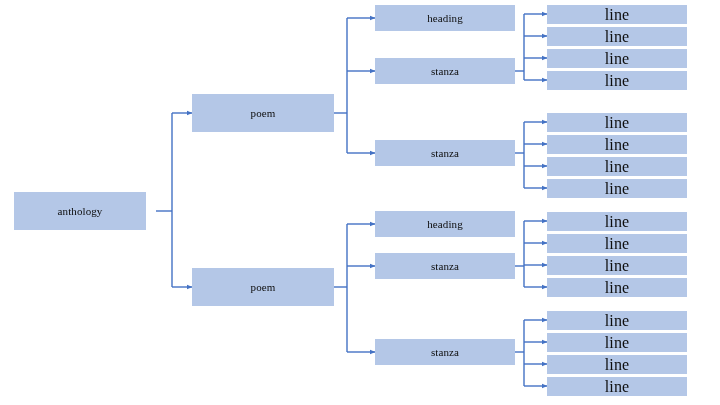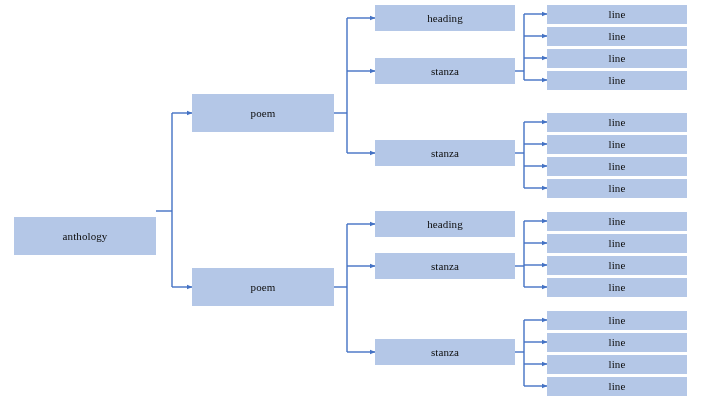--- a/index.html
+++ b/index.html
@@ -30,21 +30,21 @@
     display: flex;
     align-items: center;
     justify-content: center;
     box-sizing: border-box;
     font-size: 11px;
     line-height: 1;
     letter-spacing: 0.1px;
     white-space: nowrap;
   }
   .node.line-node {
-    font-size: 11px;
+    font-size: 16px;
   }
 </style>
 </head>
 <body>
 
 <div id="diagram">
   <svg id="connectors" viewBox="0 0 720 405" width="720" height="405" xmlns="http://www.w3.org/2000/svg">
     <defs>
       <marker id="arrowhead" markerWidth="6" markerHeight="6" refX="5.2" refY="3" orient="auto" markerUnits="userSpaceOnUse">
         <path d="M0,0.6 L5.6,3 L0,5.4 z" fill="#4472c4"></path>
@@ -99,21 +99,21 @@
           <path d="M 515 352 L 524 352" stroke="#4472c4" stroke-width="1.4" fill="none"></path>
           <path d="M 524 320 L 524 386" stroke="#4472c4" stroke-width="1.4" fill="none"></path>
           <path d="M 524 320 L 547 320" stroke="#4472c4" stroke-width="1.4" fill="none" marker-end="url(#arrowhead)"></path>
           <path d="M 524 342 L 547 342" stroke="#4472c4" stroke-width="1.4" fill="none" marker-end="url(#arrowhead)"></path>
           <path d="M 524 364 L 547 364" stroke="#4472c4" stroke-width="1.4" fill="none" marker-end="url(#arrowhead)"></path>
           <path d="M 524 386 L 547 386" stroke="#4472c4" stroke-width="1.4" fill="none" marker-end="url(#arrowhead)"></path>
         </g>
       </g>
   </svg>
   <div id="nodes-layer">
-      <div class="node" style="left: 14px; top: 192px; width: 142px; height: 38px; background: rgb(180, 199, 231); color: rgb(13, 13, 13); margin-top: 25px;">
+      <div class="node" style="left: 14px; top: 192px; width: 132px; height: 38px; background: rgb(180, 199, 231); color: rgb(13, 13, 13);">
         <span>anthology</span>
       </div>
       <div class="node" style="left: 192px; top: 94px; width: 142px; height: 38px; background: rgb(180, 199, 231); color: rgb(13, 13, 13);">
         <span>poem</span>
       </div>
       <div class="node" style="left: 192px; top: 268px; width: 142px; height: 38px; background: rgb(180, 199, 231); color: rgb(13, 13, 13);">
         <span>poem</span>
       </div>
       <div class="node" style="left: 375px; top: 5px; width: 140px; height: 26px; background: rgb(180, 199, 231); color: rgb(13, 13, 13);">
         <span>heading</span>

